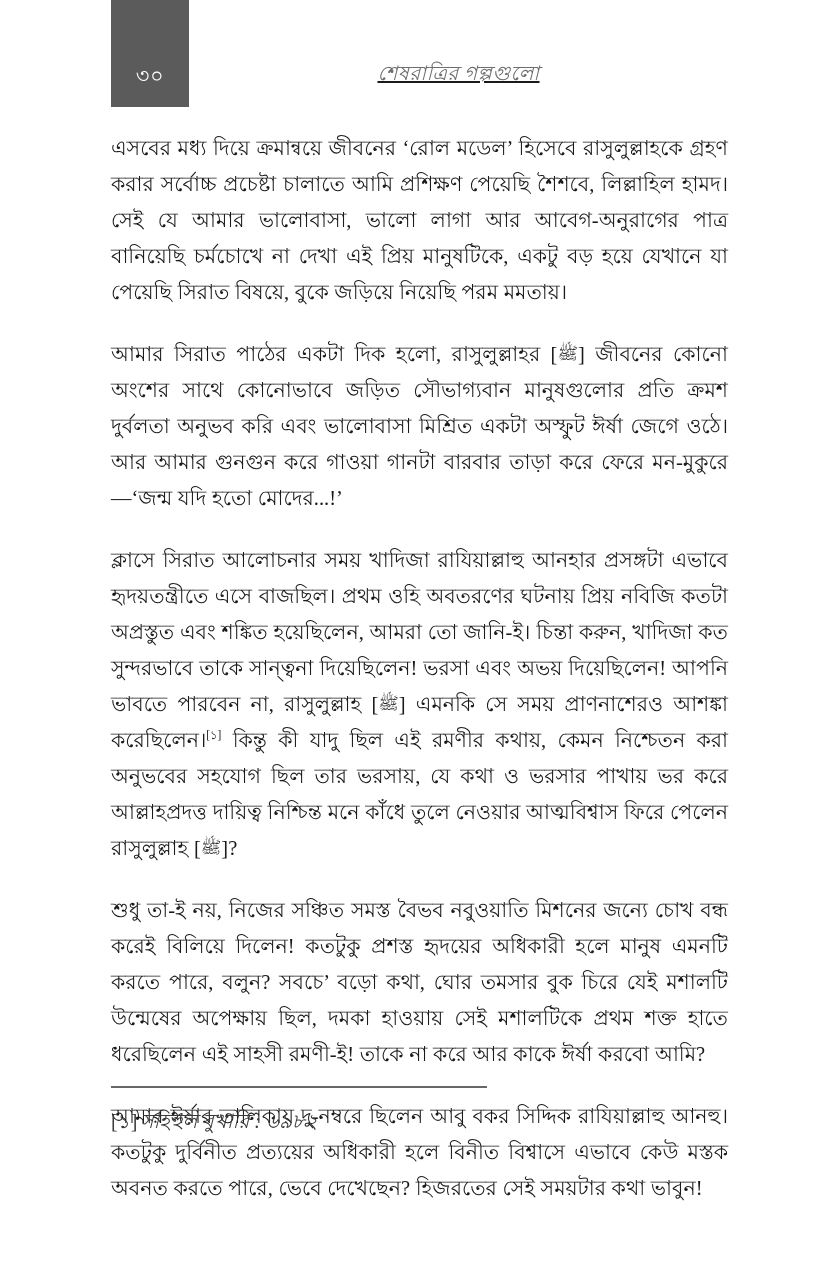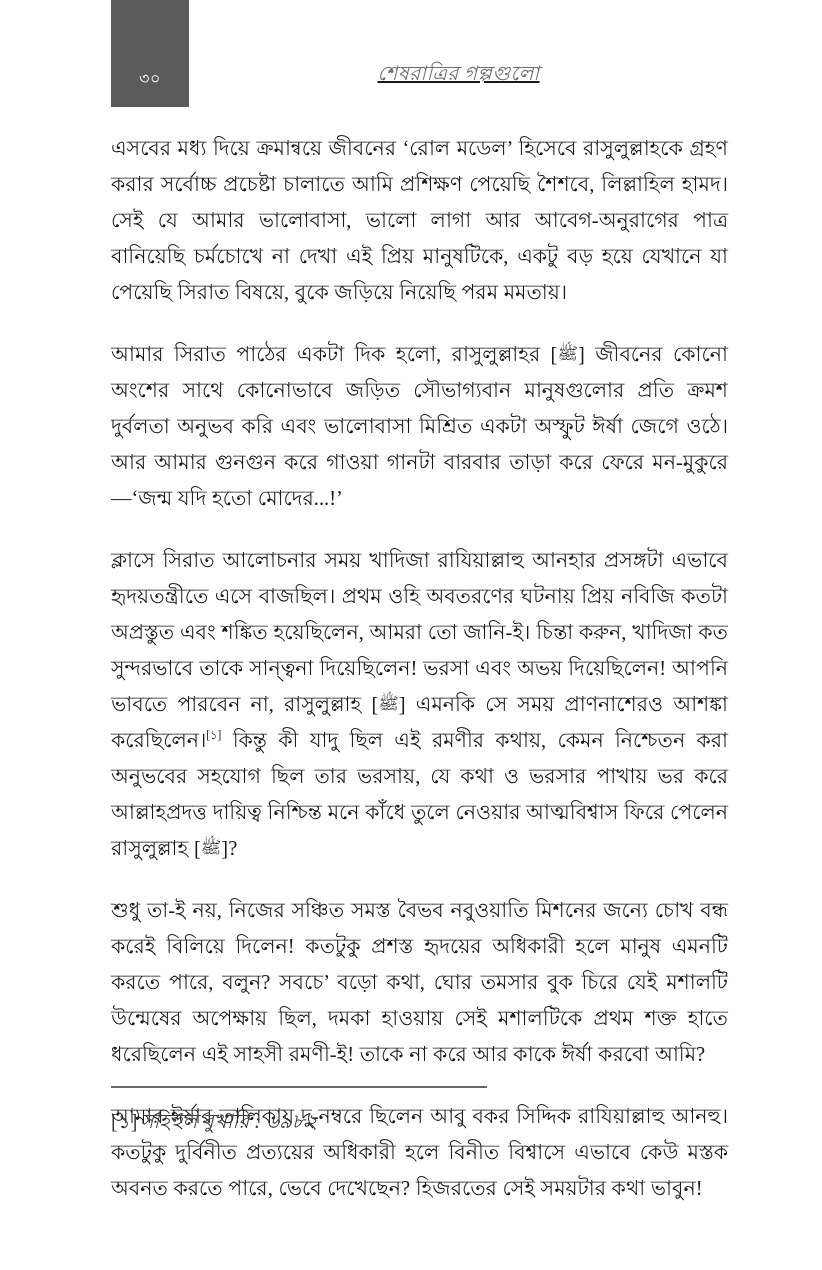--- a/index.html
+++ b/index.html
@@ -42,21 +42,21 @@
     background: #5b5b5b;
   }
 
   .folio-number {
     position: absolute;
     left: 0;
     right: 0;
     bottom: 20px;
     text-align: center;
     color: #ffffff;
-    font-size: 16px;
+    font-size: 21px;
     line-height: 1;
     letter-spacing: 0.5px;
     font-family: "Liberation Serif", "DejaVu Serif", serif;
   }
 
   .running-title {
     position: absolute;
     left: 189px;
     top: 0;
     width: 539px;

